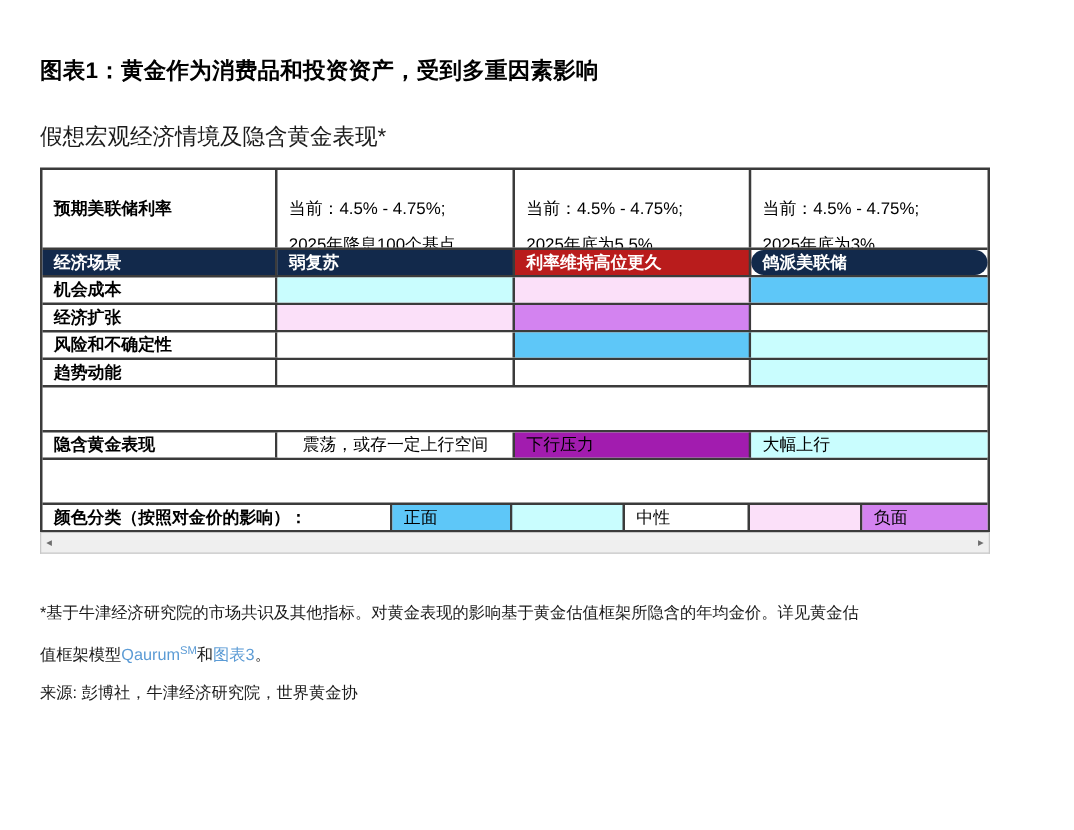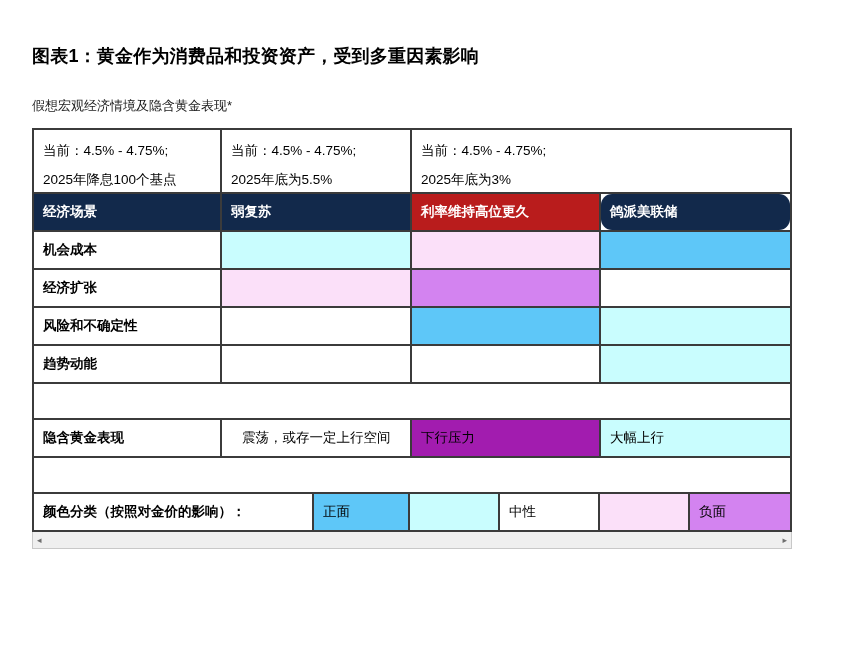--- a/index.html
+++ b/index.html
@@ -1,34 +1,34 @@
 <!DOCTYPE html>
 <html><head>
 <meta charset="utf-8">
 <style>
   * { margin:0; padding:0; box-sizing:border-box; }
   html,body { width:859px; height:664px; background:#ffffff; overflow:hidden;
               font-family:"Liberation Sans","DejaVu Sans",sans-serif; color:#000; }
   .page { padding:16px 28px 0 32px; }
 
   .title { font-size:18px; font-weight:bold; letter-spacing:.2px;margin-top:28px; }
-  .subtitle { margin-top:29px; font-size:13px; color:#1a1a1a; }
+  .subtitle { margin-top:29px; font-size:18px; color:#1a1a1a; }
 
   .gtable { margin-top:13px; width:760px; border:2px solid #3b3b3b; background:#fff; }
   .grow { display:grid; grid-template-columns:188px 190px 189px 189px; border-bottom:2px solid #3b3b3b; }
   .grow:last-child { border-bottom:none; }
   .grow-span { display:block; height:36px; border-bottom:2px solid #3b3b3b; }
   .grow-legend { display:grid; grid-template-columns:280px 96px 90px 100px 90px 100px; }
   .cell { border-right:2px solid #3b3b3b; display:flex; align-items:center;
           padding:0 9px; font-size:13.5px; overflow:hidden; white-space:nowrap; }
   .cell:last-child { border-right:none; }
-  .r { height:36px; }
+  .r { height:20px; }
   .r-rate { height:62px; }
   .lbl { font-weight:bold; }
-  .rate-cell { display:block; padding:6px 9px; line-height:29px; }
+  .rate-cell { display:block; padding:16px 9px; line-height:29px; }
   .dark { color:#fff; font-weight:bold; }
 
   .scrollbar { width:760px; height:17px; background:#efefef;
                border:1px solid #c8c8c8; border-top:none;
                display:flex; align-items:center; justify-content:space-between;
                padding:0 4px; }
   .scroll-arrow { font-size:9px; color:#6e6e6e; line-height:1; cursor:default; }
 
   .footnote { margin-top:32px; width:812px; font-size:13px; line-height:30px; color:#1a1a1a; }
   .link { color:#5b9bd5; text-decoration:none; cursor:pointer; }
@@ -38,20 +38,21 @@
 <body>
 
 <div class="page">
 
   <div class="title">图表1：黄金作为消费品和投资资产，受到多重因素影响</div>
   <div class="subtitle">假想宏观经济情境及隐含黄金表现*</div>
 
   <div class="gtable">
 
     <div class="grow">
+      <div class="cell r-rate lbl">预期美联储利率</div>
       <div class="cell r-rate rate-cell">
         <span>当前：4.5% - 4.75%;</span><br>
         <span>2025年降息100个基点</span>
       </div>
       <div class="cell r-rate rate-cell">
         <span>当前：4.5% - 4.75%;</span><br>
         <span>2025年底为5.5%</span>
       </div>
       <div class="cell r-rate rate-cell">
         <span>当前：4.5% - 4.75%;</span><br>
@@ -110,14 +111,19 @@
       <div class="cell r" style="background-color: rgb(251, 224, 249);"></div>
       <div class="cell r" style="background-color: rgb(211, 131, 240);">负面</div>
     </div>
   </div>
 
   <div class="scrollbar">
     <span class="scroll-arrow">◂</span>
     <span class="scroll-arrow">▸</span>
   </div>
 
+  <div class="footnote">
+    <div>*基于牛津经济研究院的市场共识及其他指标。对黄金表现的影响基于黄金估值框架所隐含的年均金价。详见黄金估</div>
+    <div><span>值框架模型</span><a class="link">Qaurum</a><sup class="link">SM</sup><span>和</span><a class="link">图表3</a><span>。</span></div>
+    <div>来源: 彭博社，牛津经济研究院，世界黄金协</div>
+  </div>
 
 </div>
 
 </body></html>

